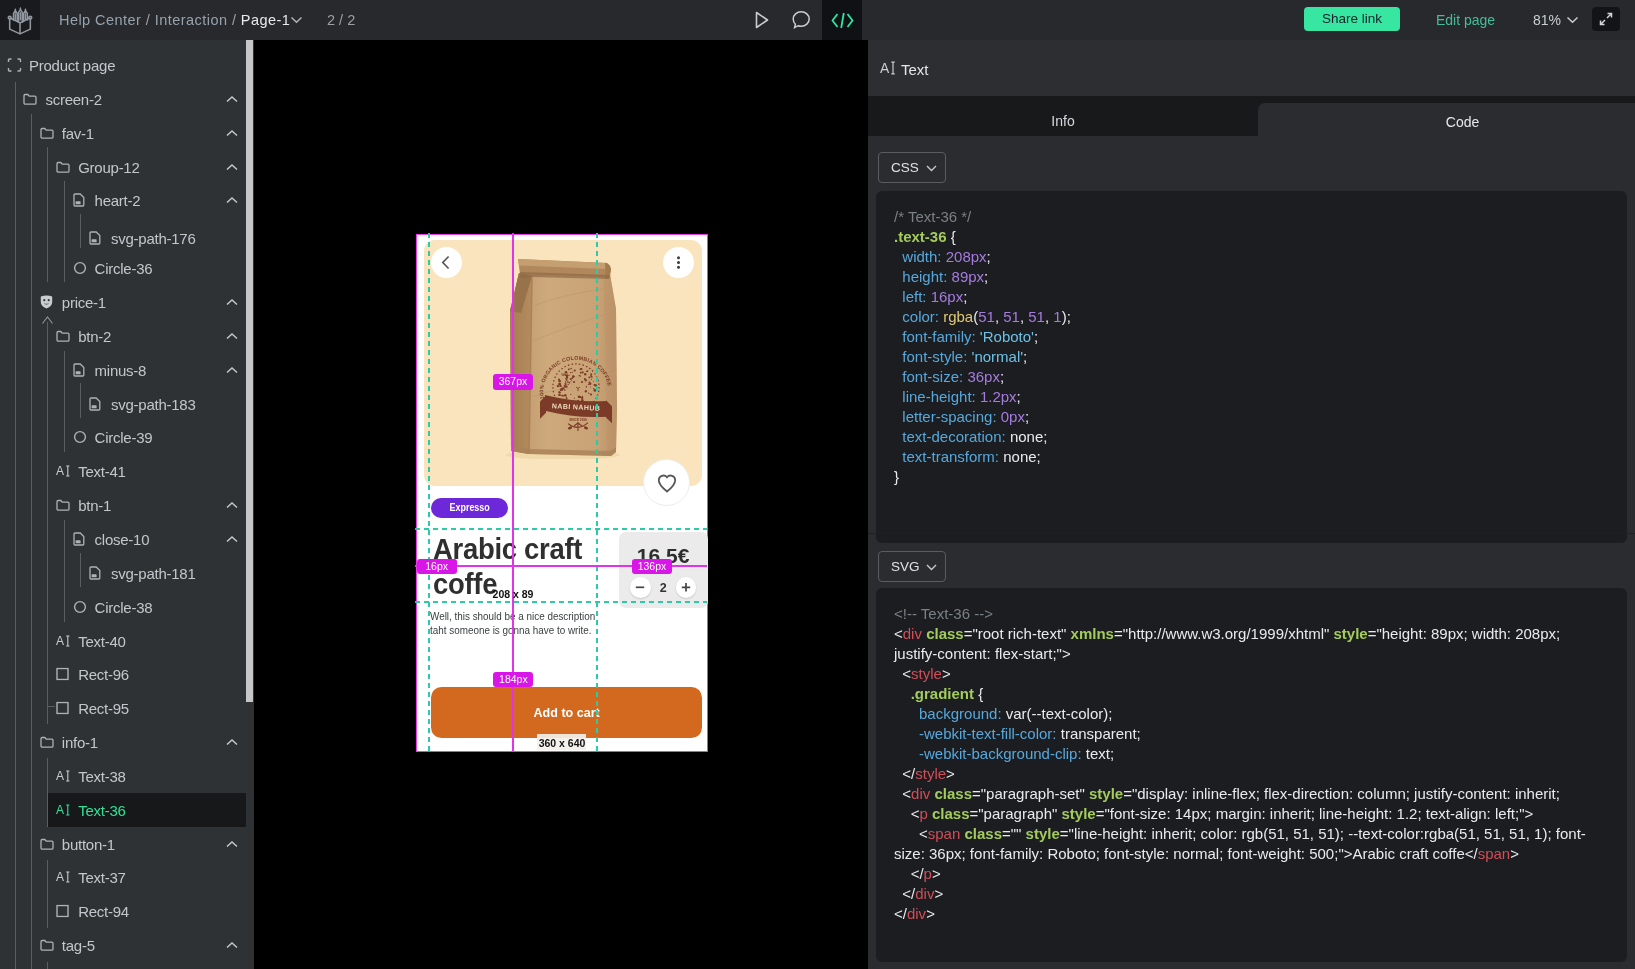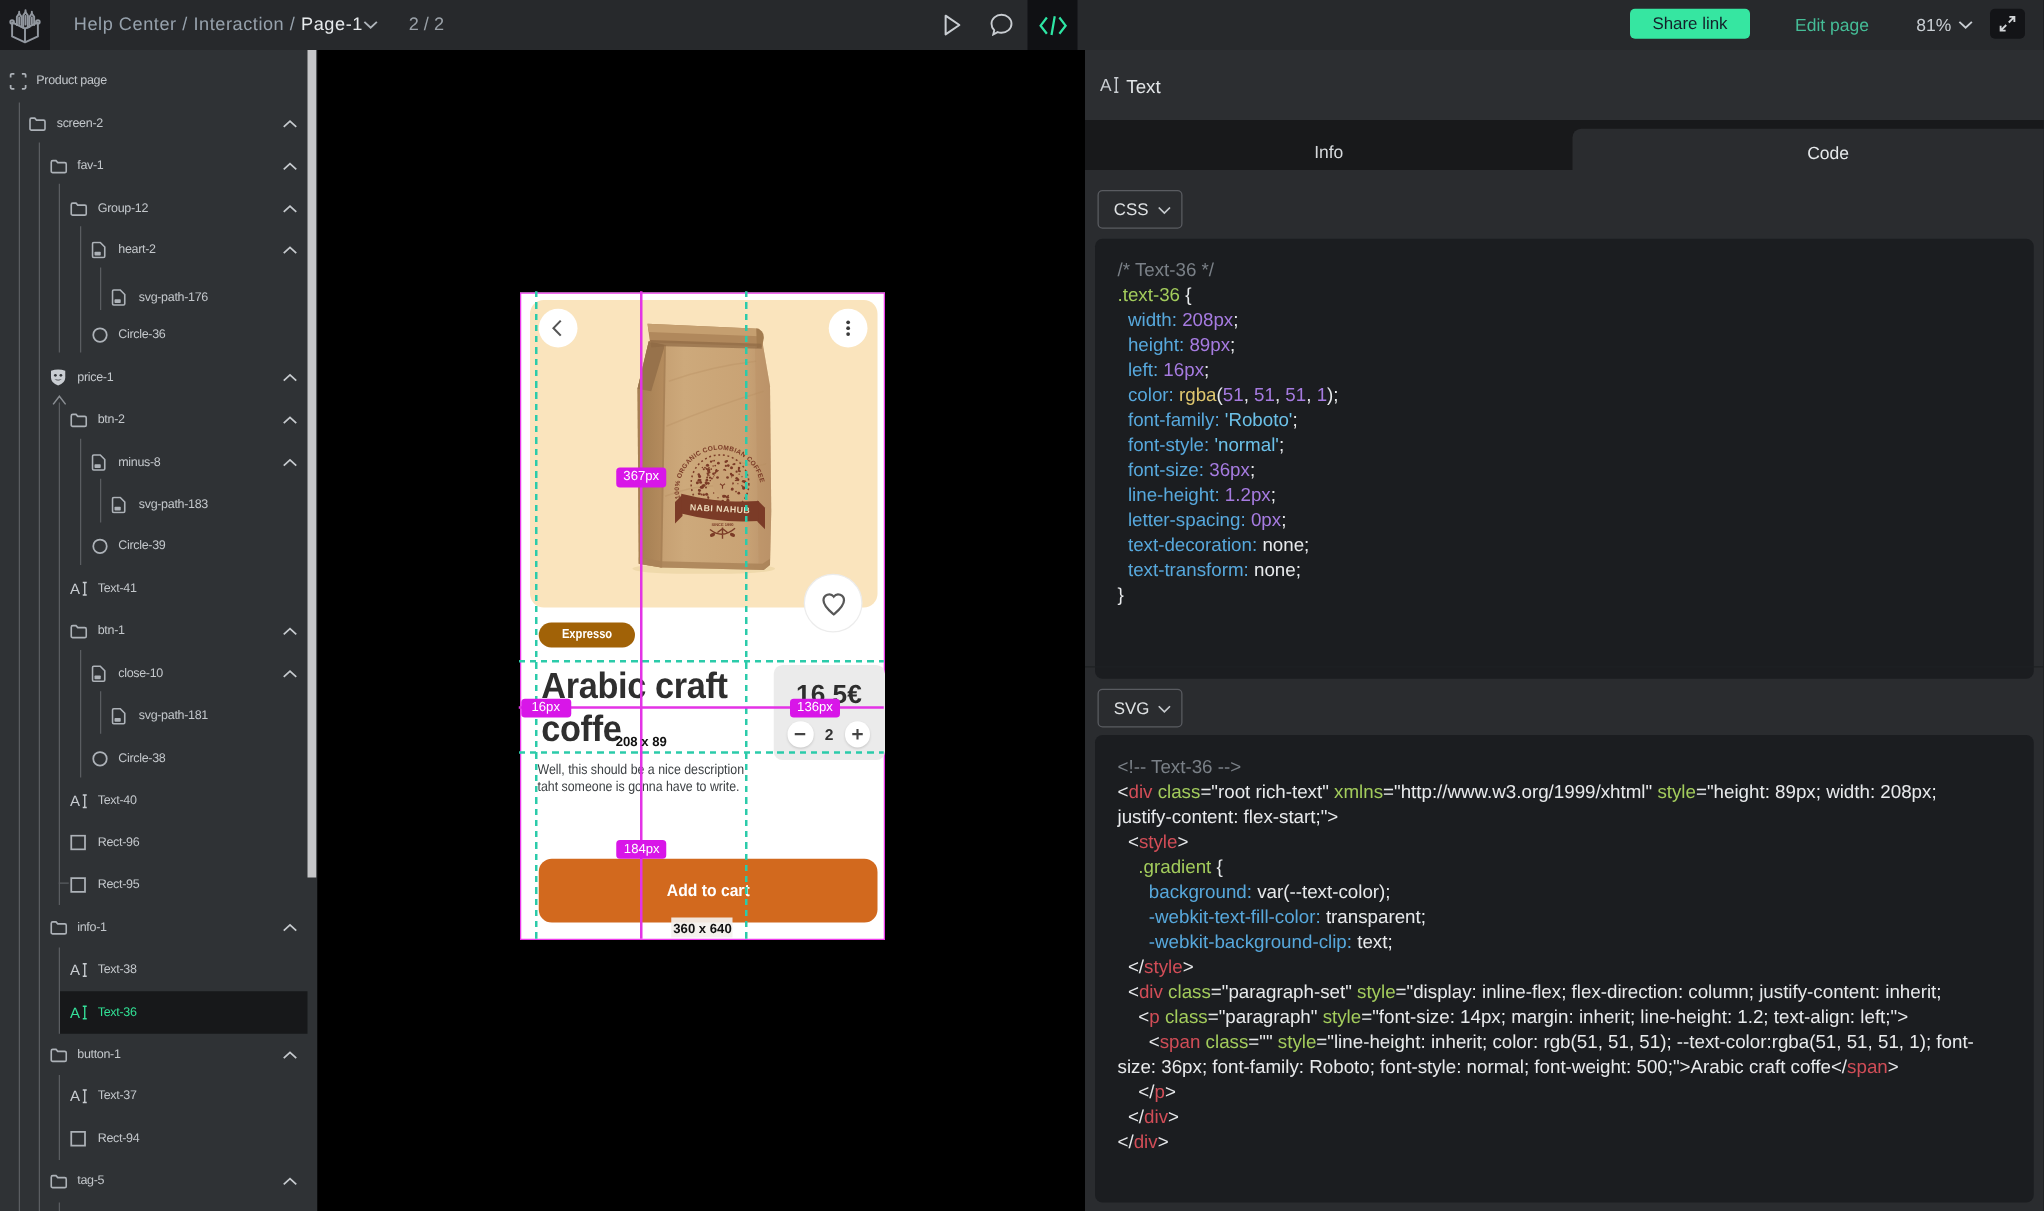--- a/index.html
+++ b/index.html
@@ -5,31 +5,31 @@
   font-family:"Liberation Sans", sans-serif; }
 .abs { position:absolute; }
 .circ { position:absolute; background:#fff; border-radius:50%; }
 #topbar { position:absolute; left:0; top:0; width:1635px; height:40px; background:#27292C; }
 #sidebar { position:absolute; left:0; top:40px; width:254px; height:929px; background:#2F3235; overflow:hidden; }
 .trow { position:absolute; left:0; width:254px; height:34px; }
 .trow.sel { background:#17181A; left:48px; width:198px; }
 .trow.sel .ticon { margin-left:-48px; }
 .trow.sel .tlabel { margin-left:-48px; color:#31E195; }
 .ticon { position:absolute; top:50%; transform:translateY(-50%); line-height:0; }
-.tlabel { position:absolute; top:50%; transform:translateY(-50%); font-size:10px; letter-spacing:-0.25px; color:#C3C7CB; white-space:nowrap; }
+.tlabel { position:absolute; top:50%; transform:translateY(-50%); font-size:15px; letter-spacing:-0.25px; color:#C3C7CB; white-space:nowrap; }
 .chev { position:absolute; left:226px; top:50%; transform:translateY(-50%); line-height:0; }
 .guide { position:absolute; width:1px; background:#5A5D61; }
 #canvas { position:absolute; left:254px; top:40px; width:614px; height:929px; background:#000; }
 #phone { position:absolute; left:415.5px; top:233.5px; width:292px; height:518px; background:#fff;
   border:1.4px solid #EC3BEA; }
 #rpanel { position:absolute; left:868px; top:40px; width:767px; height:929px; background:#2A2C2F; }
 .code { position:absolute; width:751px; background:#1B1D20; border-radius:6px; padding:16px 0 0 18px; }
 .cl { font-size:15px; line-height:20px; white-space:pre; }
 .cl i { font-style:normal; }
-i.w { color:#E8EAEC; } i.c { color:#7A8087; } i.g { color:#A3CC5C; }
+i.w { color:#E8EAEC; } i.c { color:#7A8087; } i.g { color:#A3CC5C;font-weight:bold; }
 i.b { color:#57A8DC; } i.p { color:#A67BE0; } i.s { color:#6CC1E8; }
 i.y { color:#E0C86F; } i.r { color:#D14D57; }
 .mlabel { position:absolute; height:15.5px; background:#D816E8; border-radius:3px; color:#fff;
   font-size:10.5px; line-height:15.5px; padding:0; min-width:40px; text-align:center; }
 #scrollbar { position:absolute; left:246px; top:0; width:7px; height:662px; background:#C5C6C8; }
 </style></head>
 <body>
 <div id="topbar">
     <div class="abs" style="left:0;top:0;width:40px;height:40px;background:#191A1D">
       <svg style="position:absolute;left:5px;top:4px" width="30" height="33" viewBox="0 0 29 32">
@@ -505,21 +505,21 @@
     <div class="circ" style="left:246.4px;top:12.7px;width:31.2px;height:31.2px"><svg width="31" height="31" viewBox="0 0 31 31">
         <g fill="#3A3A3A">
           <circle cx="15.5" cy="10.8" r="1.5"></circle>
           <circle cx="15.5" cy="15.5" r="1.5"></circle>
           <circle cx="15.5" cy="20.2" r="1.5"></circle>
         </g>
       </svg></div>
     <div class="circ" style="left:226.9px;top:224.6px;width:46.8px;height:46.8px;border:1px solid #ECECEC"><svg width="46" height="46" viewBox="0 0 46 46">
         <path d="M23 31.5 C20 29 14.8 25 14.8 20.2 a4.6 4.6 0 0 1 8.2-2.9 a4.6 4.6 0 0 1 8.2 2.9 C31.2 25 26 29 23 31.5 Z" fill="none" stroke="#585858" stroke-width="1.8"></path>
       </svg></div>
-    <div class="abs" style="left:14.5px;top:263.6px;width:76.6px;height:19.8px;background:#a16207;border-radius:10px;color:#fff;font-size:10.5px;font-weight:bold;text-align:center;line-height:19.8px"><span style="display:inline-block;transform:scaleX(0.85)">Expresso</span></div>
+    <div class="abs" style="left:14.5px;top:263.6px;width:76.6px;height:19.8px;background:#6d28d9;border-radius:10px;color:#fff;font-size:10.5px;font-weight:bold;text-align:center;line-height:19.8px"><span style="display:inline-block;transform:scaleX(0.85)">Expresso</span></div>
     <div class="abs" style="left:16.5px;top:297.2px;width:186px;font-size:29.2px;line-height:35.1px;font-weight:600;color:#2F2F2F;letter-spacing:-0.3px;transform:scaleX(0.94);transform-origin:left top">Arabic craft coffe</div>
     <div class="abs" style="left:202px;top:297.3px;width:89.3px;height:76px;background:#EBEBEB;border-radius:7px"></div>
     <div class="abs" style="left:202px;top:309.5px;width:89.3px;text-align:center;font-size:21px;font-weight:bold;color:#2E2E2E">16 5€</div>
     <div class="circ" style="left:213.7px;top:342.5px;width:20.6px;height:20.6px;box-shadow:0 1px 2px rgba(0,0,0,.15)"><svg width="20" height="20" viewBox="0 0 20 20">
         <path d="M5.8 10.3 h8.4" stroke="#444" stroke-width="1.7"></path>
       </svg></div>
     <div class="circ" style="left:259.1px;top:342.5px;width:20.6px;height:20.6px;box-shadow:0 1px 2px rgba(0,0,0,.15)"><svg width="20" height="20" viewBox="0 0 20 20">
         <path d="M5.8 10.3 h8.4 M10 6.1 v8.4" stroke="#444" stroke-width="1.7"></path>
       </svg></div>
     <div class="abs" style="left:236.8px;top:346px;width:20px;text-align:center;font-size:12.5px;font-weight:bold;color:#333">2</div>

